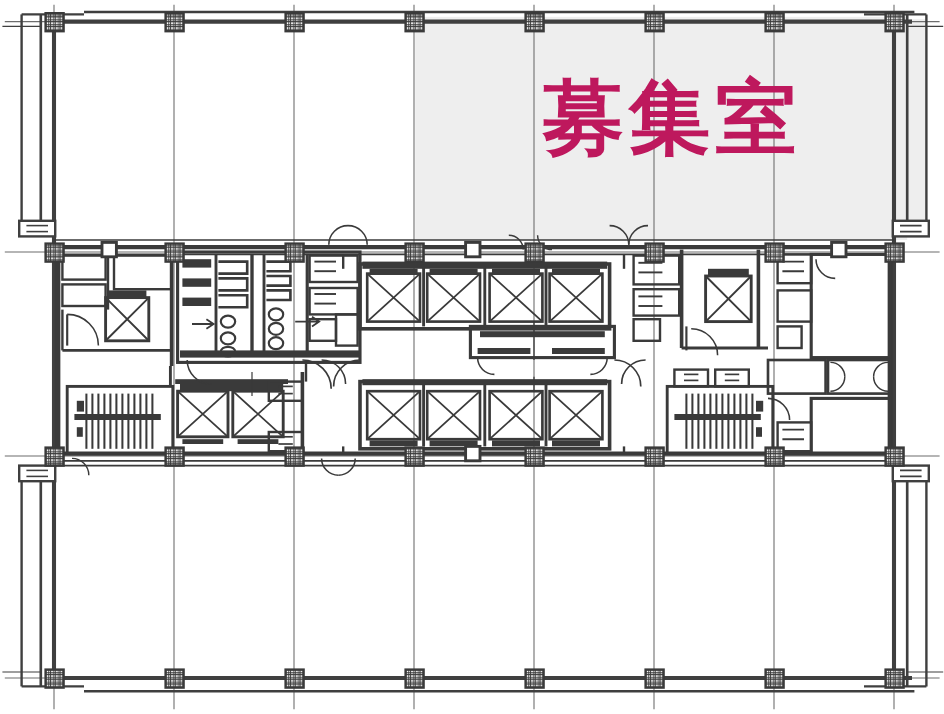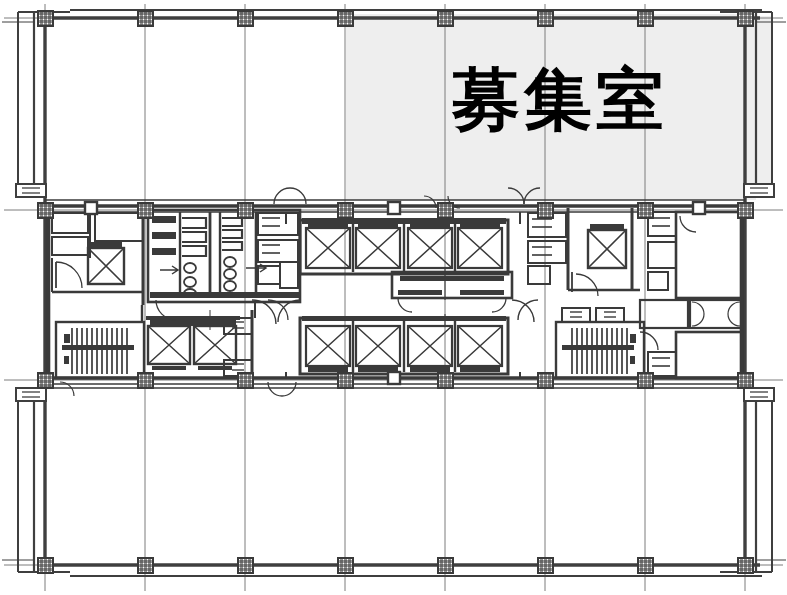--- a/index.html
+++ b/index.html
@@ -19,21 +19,21 @@
   #plan-svg {
     position: absolute;
     left: 0;
     top: 0;
     width: 787px;
     height: 595px;
     display: block;
   }
   .vacancy-label {
     position: absolute;
-    color: #000000;
+    color: #be185d;
     font-family: "DejaVu Sans", sans-serif;
     font-weight: 700;
     font-size: 68px;
     letter-spacing: 4px;
     line-height: 1;
     white-space: nowrap;
     user-select: none;
   }
 </style>
 </head>

